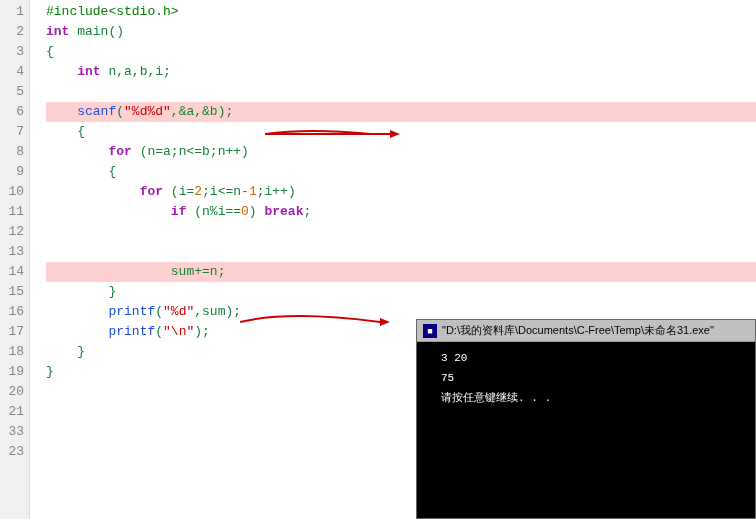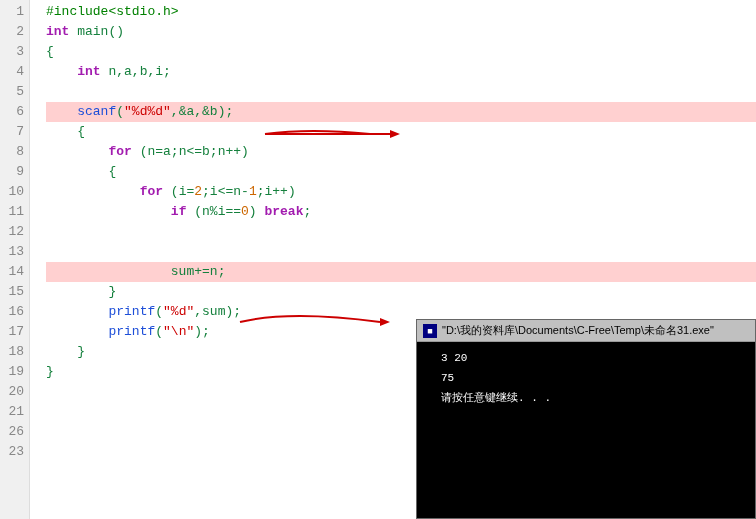--- a/index.html
+++ b/index.html
@@ -150,21 +150,21 @@
         <div>12</div>
         <div>13</div>
         <div>14</div>
         <div>15</div>
         <div>16</div>
         <div>17</div>
         <div>18</div>
         <div>19</div>
         <div>20</div>
         <div>21</div>
-        <div>26</div>
+        <div>33</div>
         <div>23</div>
       </div>
     <div class="code-lines" id="code-lines">
         <div class="code-line"><span class="inc">#include&lt;stdio.h&gt;</span></div>
         <div class="code-line"><span class="kw">int</span><span class="plain"> main()</span></div>
         <div class="code-line"><span class="plain">{</span></div>
         <div class="code-line"><span class="plain">    </span><span class="kw">int</span><span class="plain"> n,a,b,i;</span></div>
         <div class="code-line">&nbsp;</div>
         <div class="code-line highlighted"><span class="plain">    </span><span class="fn">scanf</span><span class="plain">(</span><span class="str">"%d%d"</span><span class="plain">,&amp;a,&amp;b);</span></div>
         <div class="code-line"><span class="plain">    {</span></div>

